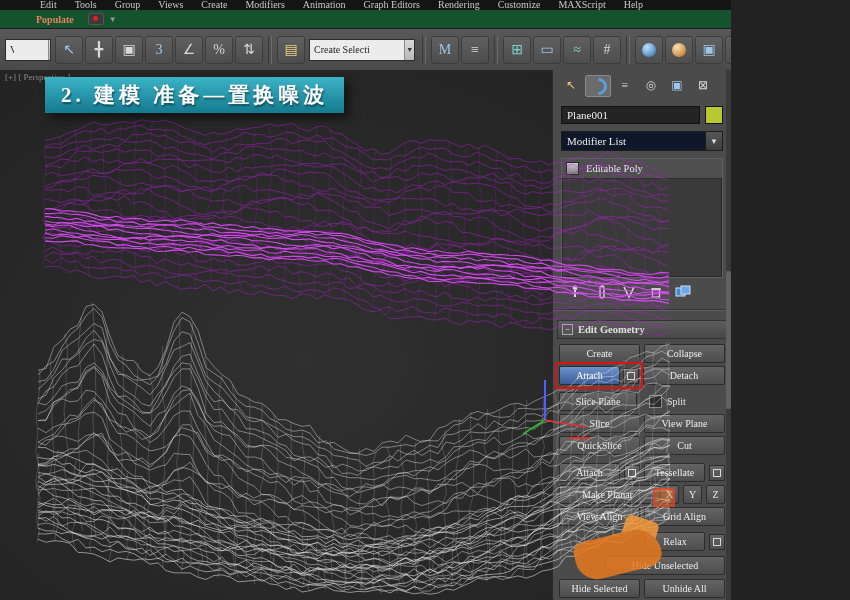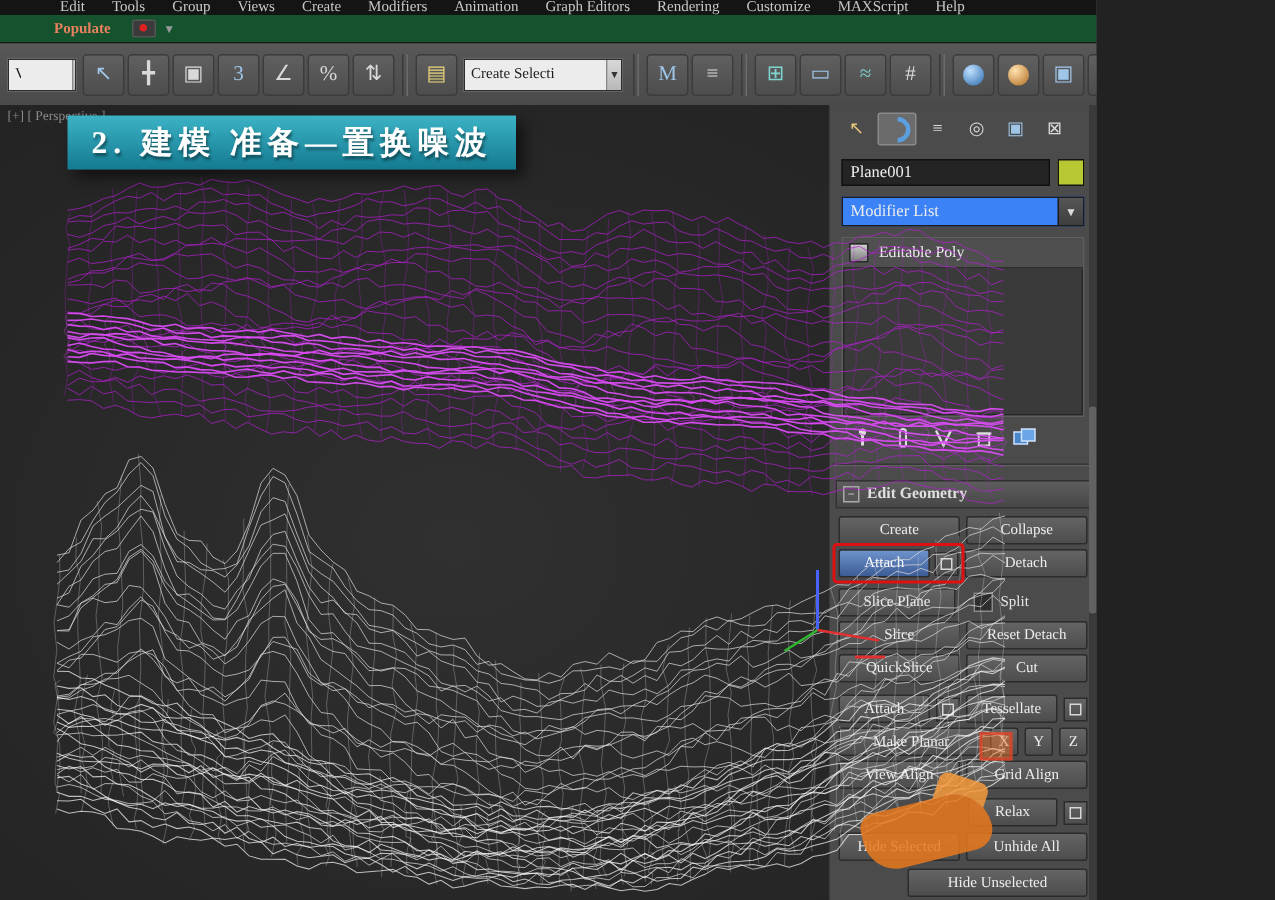--- a/index.html
+++ b/index.html
@@ -53,21 +53,21 @@
             border-left:1px solid #2a2a2a;font-size:10px;color:#e4e4e4;}
   .tabs{display:flex;gap:2px;padding:5px 4px 2px 6px;}
   .tab{width:24px;height:20px;border-radius:2px;display:flex;align-items:center;justify-content:center;
        font-size:12px;color:#d8d8d8;}
   .tab.active{background:#6b6b6b;border:1px solid #8a8a8a;}
   .arc{width:11px;height:11px;border:3px solid #5aa0e0;border-radius:50%;border-left-color:transparent;border-bottom-color:transparent;transform:rotate(45deg);}
   .name-row{display:flex;align-items:center;margin:7px 8px 0 8px;height:18px;}
   .name-field{flex:1;height:16px;background:#242424;border:1px solid #111;color:#efefef;
               font-size:11px;display:flex;align-items:center;padding:0 5px;}
   .swatch{width:16px;height:16px;margin-left:5px;border:1px solid #141414;}
-  .modlist{display:flex;margin:7px 8px 0 8px;height:18px;background:#3b82f6;border:1px solid #1c1c1c;}
+  .modlist{display:flex;margin:7px 8px 0 8px;height:18px;background:#0f172a;border:1px solid #1c1c1c;}
   .modlist .mtext{flex:1;display:flex;align-items:center;padding:0 5px;font-size:11px;color:#ececec;}
   .modlist .marr{width:16px;background:linear-gradient(#565656,#3e3e3e);border-left:1px solid #1c1c1c;
                  display:flex;align-items:center;justify-content:center;font-size:8px;color:#ddd;}
   .stack{margin:7px 8px 0 8px;height:118px;background:#3a3a3a;border:1px solid #5f5f5f;box-shadow:inset 0 0 0 1px #262626;}
   .stack-item{height:17px;display:flex;align-items:center;gap:7px;padding:1px 4px;background:#4f4f4f;
               border-bottom:1px solid #2e2e2e;color:#eee;font-size:10.5px;}
   .mod-ico{width:11px;height:11px;background:linear-gradient(#cfcfcf,#7f7f7f);border:1px solid #2a2a2a;flex:0 0 auto;}
   .stack-tools{display:flex;align-items:center;gap:8px;margin:6px 12px 0 12px;height:16px;}
   .stool{width:19px;height:15px;display:flex;align-items:center;justify-content:center;}
   .sep{height:1px;background:#353535;border-bottom:1px solid #606060;margin:9px 2px 0 2px;}
@@ -484,21 +484,21 @@
       </div>
       <div class="brow" style="margin-top:7px;">
         <div class="pbtn">Slice Plane</div>
         <div class="chk-cell">
           <span class="chk"></span>
           <span>Split</span>
         </div>
       </div>
       <div class="brow">
         <div class="pbtn">Slice</div>
-        <div class="pbtn">Reset Detach</div>
+        <div class="pbtn">View Plane</div>
       </div>
       <div class="brow">
         <div class="pbtn">QuickSlice</div>
         <div class="pbtn">Cut</div>
       </div>
       <div class="brow" style="margin-top:8px;">
         <div class="pbtn">Attach</div>
         <div class="mini"></div>
         <div class="pbtn">Tessellate</div>
         <div class="mini"></div>
@@ -510,26 +510,26 @@
         <div class="pbtn axis-btn">Z</div>
       </div>
       <div class="brow">
         <div class="pbtn">View Align</div>
         <div class="pbtn">Grid Align</div>
       </div>
       <div class="brow center" style="margin-top:6px;">
         <div class="pbtn fixed64">Relax</div>
         <div class="mini"></div>
       </div>
+      <div class="brow center" style="margin-top:5px;">
+        <div class="pbtn fixed120">Hide Unselected</div>
+      </div>
       <div class="brow" style="margin-top:4px;">
         <div class="pbtn">Hide Selected</div>
         <div class="pbtn">Unhide All</div>
-      </div>
-      <div class="brow center" style="margin-top:5px;">
-        <div class="pbtn fixed120">Hide Unselected</div>
       </div>
     </div>
 
     <div class="watermark">
       <div class="wm-c"></div>
         <div class="wm-b"></div>
         <div class="wm-a"></div>
     </div>
     <div class="vscroll">
         <div class="vthumb"></div>

